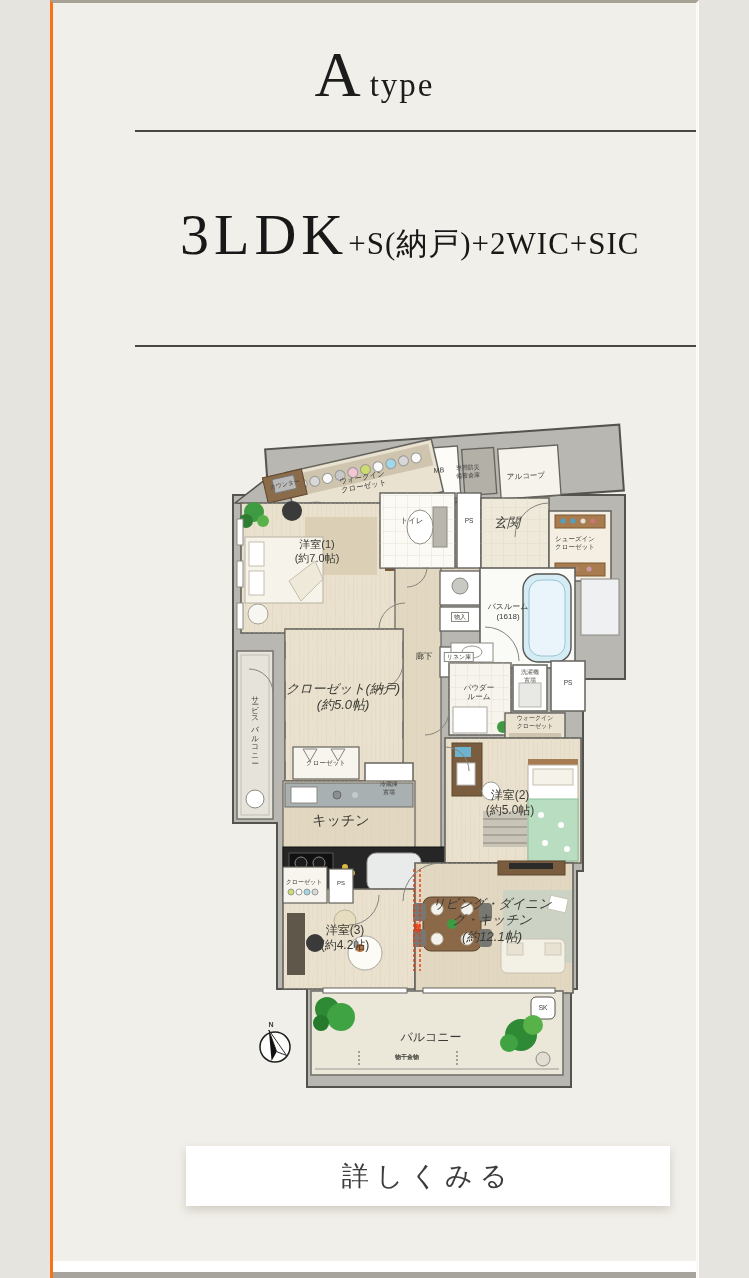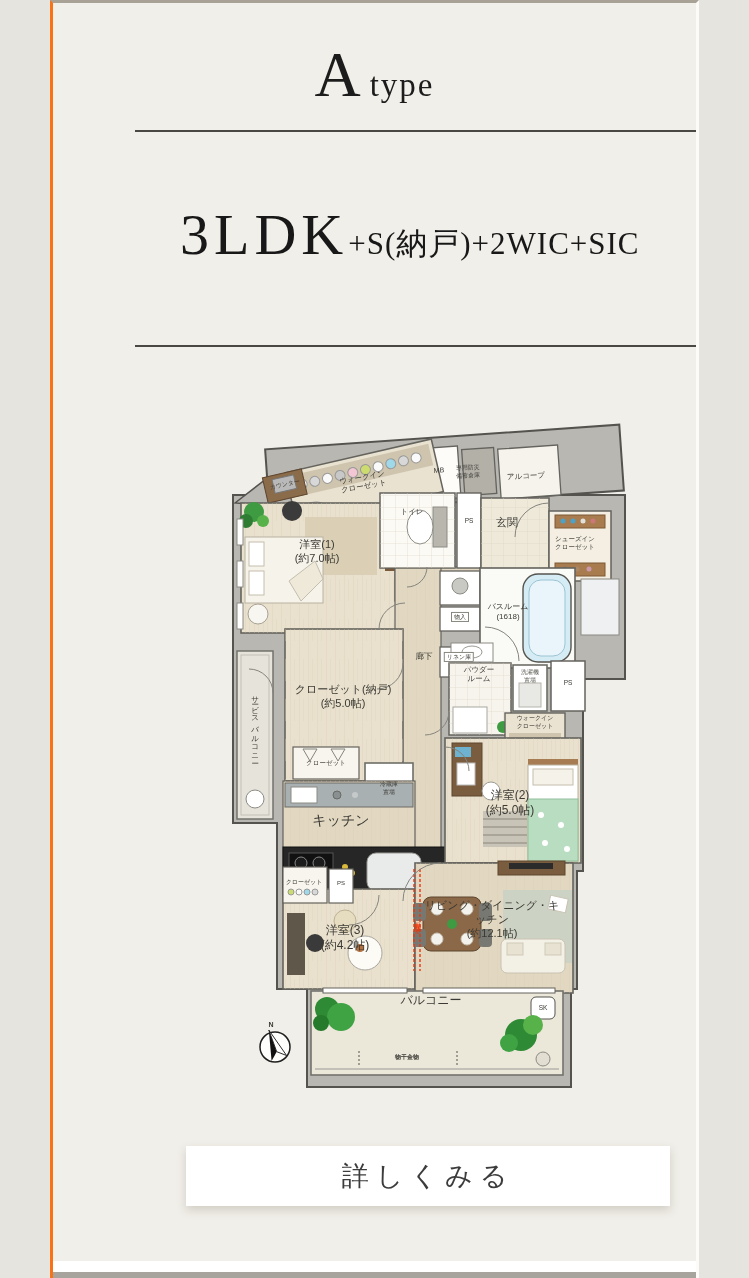--- a/index.html
+++ b/index.html
@@ -28,21 +28,21 @@
   .cta{position:absolute;left:133px;top:1143px;width:484px;height:60px;background:#ffffff;
        box-shadow:0 4px 9px rgba(90,85,70,.22);display:flex;align-items:center;justify-content:center;
        font-family:"Liberation Serif",serif;font-size:27px;color:#3c3c3c;letter-spacing:7px;cursor:pointer;}
 
   
   .plan{position:absolute;left:174px;top:408px;width:400px;height:690px;}
   .plan svg{position:absolute;left:0;top:0;}
   .lbl{position:absolute;transform:translate(-50%,-50%);font-size:8px;line-height:1.25;
        color:#3b3a35;white-space:pre-line;text-align:center;pointer-events:none;z-index:5;}
   .f6{font-size:6px;}.f65{font-size:6.5px;}.f7{font-size:7px;}.f75{font-size:7.5px;}
-  .f85{font-size:8.5px;}.f9{font-size:14px;}.f95{font-size:11px;}.f10{font-size:12px;}.f11{font-size:11px;text-align:center;}
+  .f85{font-size:8.5px;}.f9{font-size:14px;}.f95{font-size:13px;font-style:italic;}.f10{font-size:12px;}.f11{font-size:11px;text-align:center;}
   .vert{writing-mode:vertical-rl;letter-spacing:1px;}
   .red{color:#e8380d;}
   .rot10{transform:translate(-50%,-50%) rotate(-10deg);}
   .rot12{transform:translate(-50%,-50%) rotate(-12deg);}
   .rot3{transform:translate(-50%,-50%) rotate(-3deg);}
   .boxed{background:#ffffff;border:1px solid #87867e;padding:0 2px;line-height:1.35;}
   .bold{font-weight:bold;}
 </style>
 </head>
 <body>
@@ -366,56 +366,56 @@
       </g>
     </svg>
 
     <div class="lbl f75 rot10" style="left:136px;top:71px;">ウォークイン
 クローゼット</div>
     <div class="lbl f6 rot12" style="left:58px;top:74px;color:#4a443a;">カウンター</div>
     <div class="lbl f7 rot3" style="left:212px;top:60px;">MB</div>
     <div class="lbl f6 rot3" style="left:241px;top:61px;color:#474740;">専用防災
 備蓄倉庫</div>
     <div class="lbl f75 rot3" style="left:299px;top:65px;">アルコープ</div>
-    <div class="lbl f75" style="left:185px;top:101px;">トイレ</div>
+    <div class="lbl f75" style="left:185px;top:110px;">トイレ</div>
     <div class="lbl f65" style="left:242px;top:110px;">PS</div>
     <div class="lbl f95" style="left:280px;top:112px;">玄関</div>
     <div class="lbl f65" style="left:348px;top:132px;">シューズイン
 クローゼット</div>
     <div class="lbl f11" style="left:90px;top:141px;">洋室(1)
 (約7.0帖)</div>
     <div class="lbl f6 boxed" style="left:233px;top:206px;">物入</div>
     <div class="lbl f6 boxed" style="left:232px;top:246px;">リネン庫</div>
     <div class="lbl f8" style="left:281px;top:201px;">バスルーム
 (1618)</div>
     <div class="lbl f85" style="left:197px;top:245px;">廊下</div>
     <div class="lbl f95" style="left:116px;top:286px;">クローゼット(納戸)
 (約5.0帖)</div>
-    <div class="lbl f75" style="left:252px;top:263px;">パウダー
+    <div class="lbl f75" style="left:252px;top:281px;">パウダー
 ルーム</div>
     <div class="lbl f6" style="left:303px;top:265px;color:#55544c;">洗濯機
 置場</div>
     <div class="lbl f65" style="left:341px;top:272px;">PS</div>
     <div class="lbl f6" style="left:308px;top:311px;">ウォークイン
 クローゼット</div>
     <div class="lbl f75 vert" style="left:28px;top:314px;">サービスバルコニー</div>
     <div class="lbl f65" style="left:99px;top:352px;">クローゼット</div>
     <div class="lbl f6" style="left:162px;top:377px;">冷蔵庫
 置場</div>
     <div class="lbl f9" style="left:114px;top:410px;">キッチン</div>
     <div class="lbl f10" style="left:283px;top:392px;">洋室(2)
 (約5.0帖)</div>
     <div class="lbl f6" style="left:77px;top:472px;">クローゼット</div>
     <div class="lbl f6" style="left:114px;top:473px;">PS</div>
     <div class="lbl f10" style="left:118px;top:527px;">洋室(3)
 (約4.2帖)</div>
     <div class="lbl f6 vert red" style="left:190px;top:509px;">可動間仕切壁</div>
     <div class="lbl f95" style="left:265px;top:509px;">リビング・ダイニング・キッチン
 (約12.1帖)</div>
-    <div class="lbl f10" style="left:204px;top:590px;font-family:Liberation Mono, monospace;">バルコニー</div>
+    <div class="lbl f10" style="left:204px;top:626px;">バルコニー</div>
     <div class="lbl f65" style="left:316px;top:597px;">SK</div>
     <div class="lbl f6 bold" style="left:180px;top:647px;">物干金物</div>
     <div class="lbl f7 bold" style="left:44px;top:614px;">N</div>
   </div>
 
   <div class="cta">詳しくみる</div>
 
   <div class="footer-white"></div>
   <div class="footer-gray"></div>
 </div>

